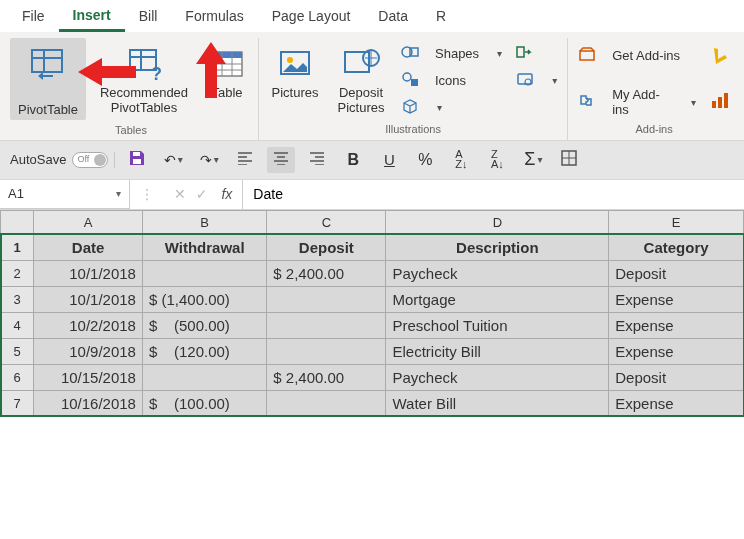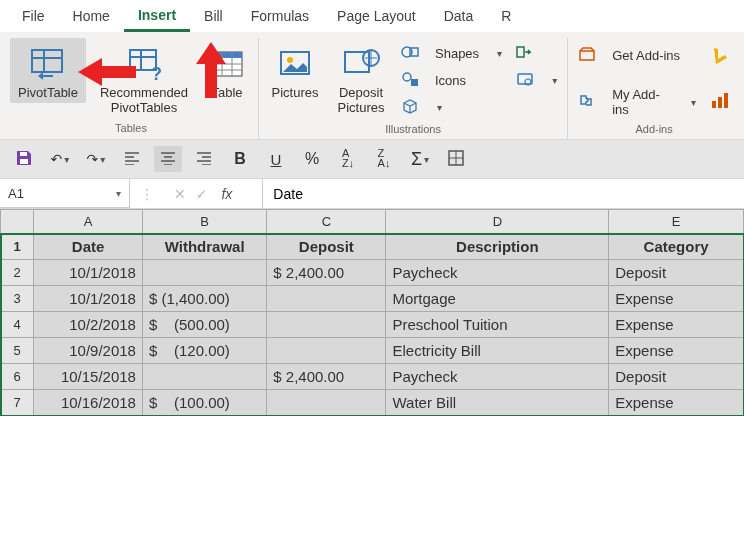--- a/index.html
+++ b/index.html
@@ -63,21 +63,21 @@
     flex-direction: column;
     align-items: center;
     padding: 4px 4px 2px 4px;
     border-radius: 2px;
     cursor: pointer;
     text-align: center;
     line-height: 1.15;
     font-size: 13px;
     color: #333;
   }
-  .big-btn.highlight { background: #d6d6d6; }
+  .big-btn.highlight { background: #d6d6d6; gap: 17px; }
   .big-btn .ico { width: 44px; height: 44px; display:flex; align-items:center; justify-content:center; }
   .small-stack {
     display: flex;
     flex-direction: column;
     gap: 4px;
   }
   .small-item {
     display: flex;
     align-items: center;
     gap: 16px;
@@ -145,21 +145,21 @@
     font-size: 13px;
   }
   .namebox .caret { margin-left:auto; font-size:10px; color:#666;}
   .fx-controls {
     display: flex; align-items:center; gap:10px;
     padding: 0 10px;
     color: #888;
     border-right: 1px solid #ccc;
     height:100%;
   }
-  .fx-label { font-style: italic; color:#555; margin: 0 20px 0 4px;}
+  .fx-label { font-style: italic; color:#555; margin: 0 0 0 4px;}
   .finput {
     flex: 1;
     border: none;
     padding: 4px 10px;
     font-size: 14px;
     outline: none;
   }
   
   .grid {
     border-collapse: collapse;
@@ -198,21 +198,20 @@
   .col-desc { width: 215px; }
   .col-cat  { width: 130px; }
   .money { font-family: inherit; white-space: pre; }
   .grid tbody { outline: 2px solid #217346; outline-offset: -1px; }
 </style>
 </head>
 <body>
 
 <div class="tabs">
   <div class="tab file">File</div>
-  <div class="tab">Home</div>
   <div class="tab active">Insert</div>
   <div class="tab">Bill</div>
   <div class="tab">Formulas</div>
   <div class="tab">Page Layout</div>
   <div class="tab">Data</div>
   <div class="tab">R</div>
 </div>
 
 <div class="ribbon">
   <div class="ribbon-row">
@@ -382,20 +381,26 @@
           </div>
         </div>
       </div>
       <div class="group-label">Add-ins</div>
     </div>
 
   </div>
 </div>
 
 <div class="qat">
+  <div class="autosave">
+    <span>AutoSave</span>
+    <span class="switch">
+        <span class="switch-label">Off</span>
+      </span>
+  </div>
   <div class="btn">
     <span>
       <svg width="18" height="18">
           <path d="M2 2 h11 l3 3 v11 h-14 z" fill="#7b3fb5"></path>
           <rect x="5" y="10" width="8" height="5" fill="#fff"></rect>
           <rect x="5" y="3" width="7" height="4" fill="#fff"></rect>
         </svg>
     </span>
   </div>
   <div class="btn">

